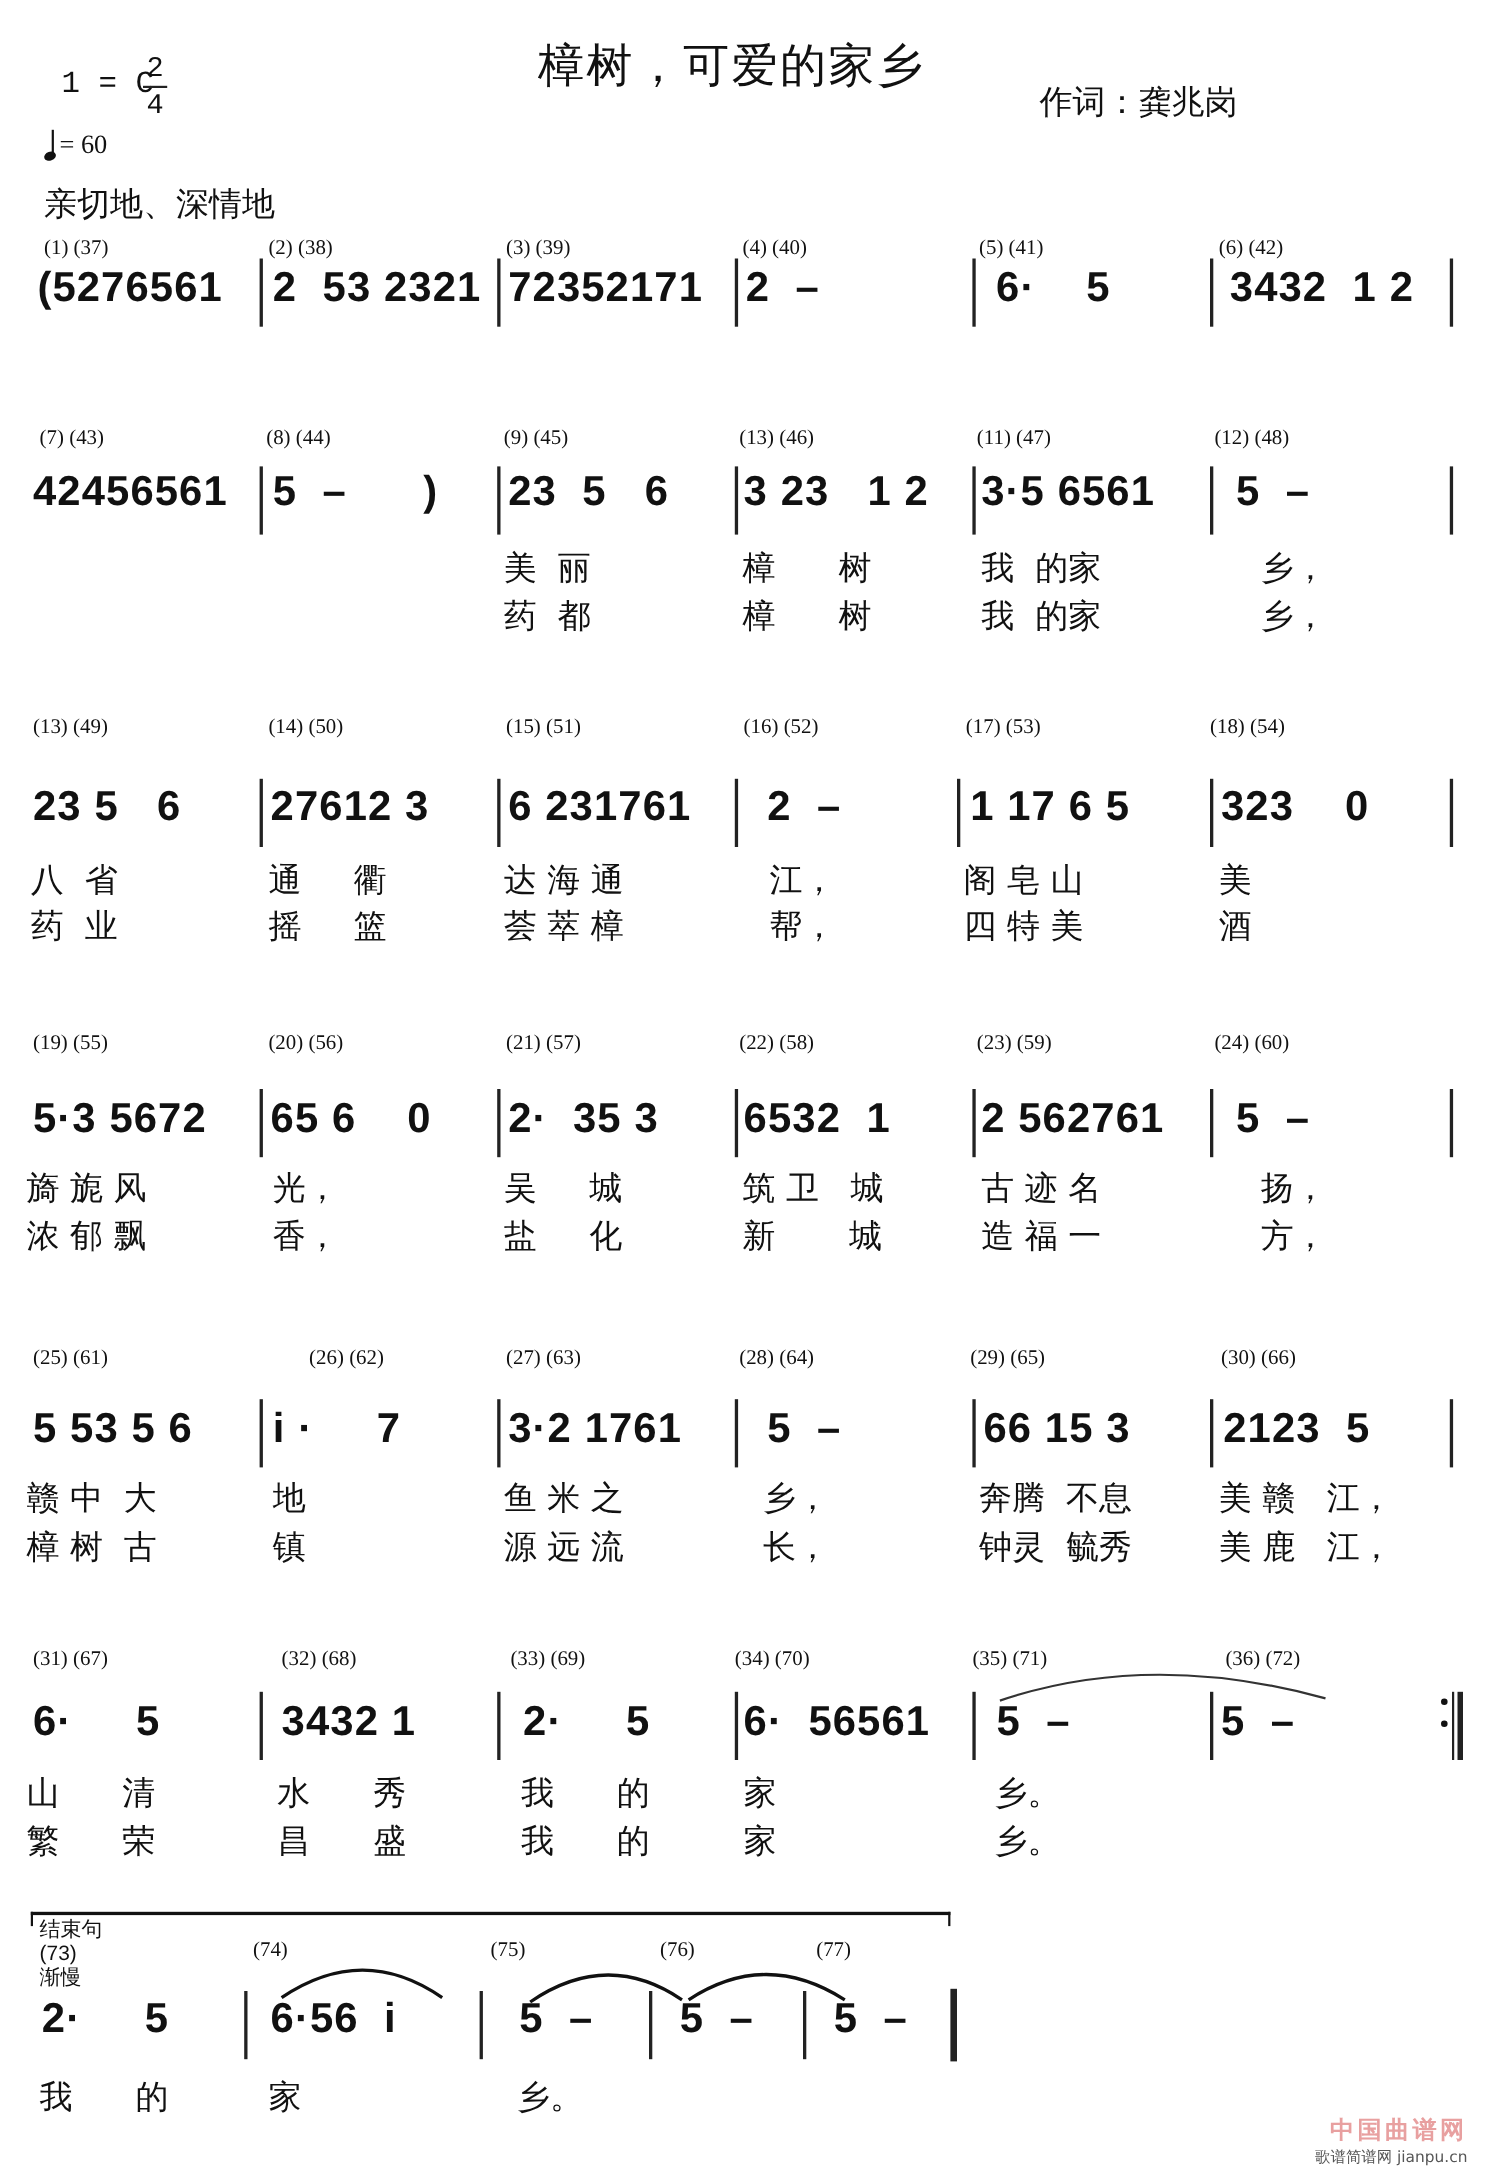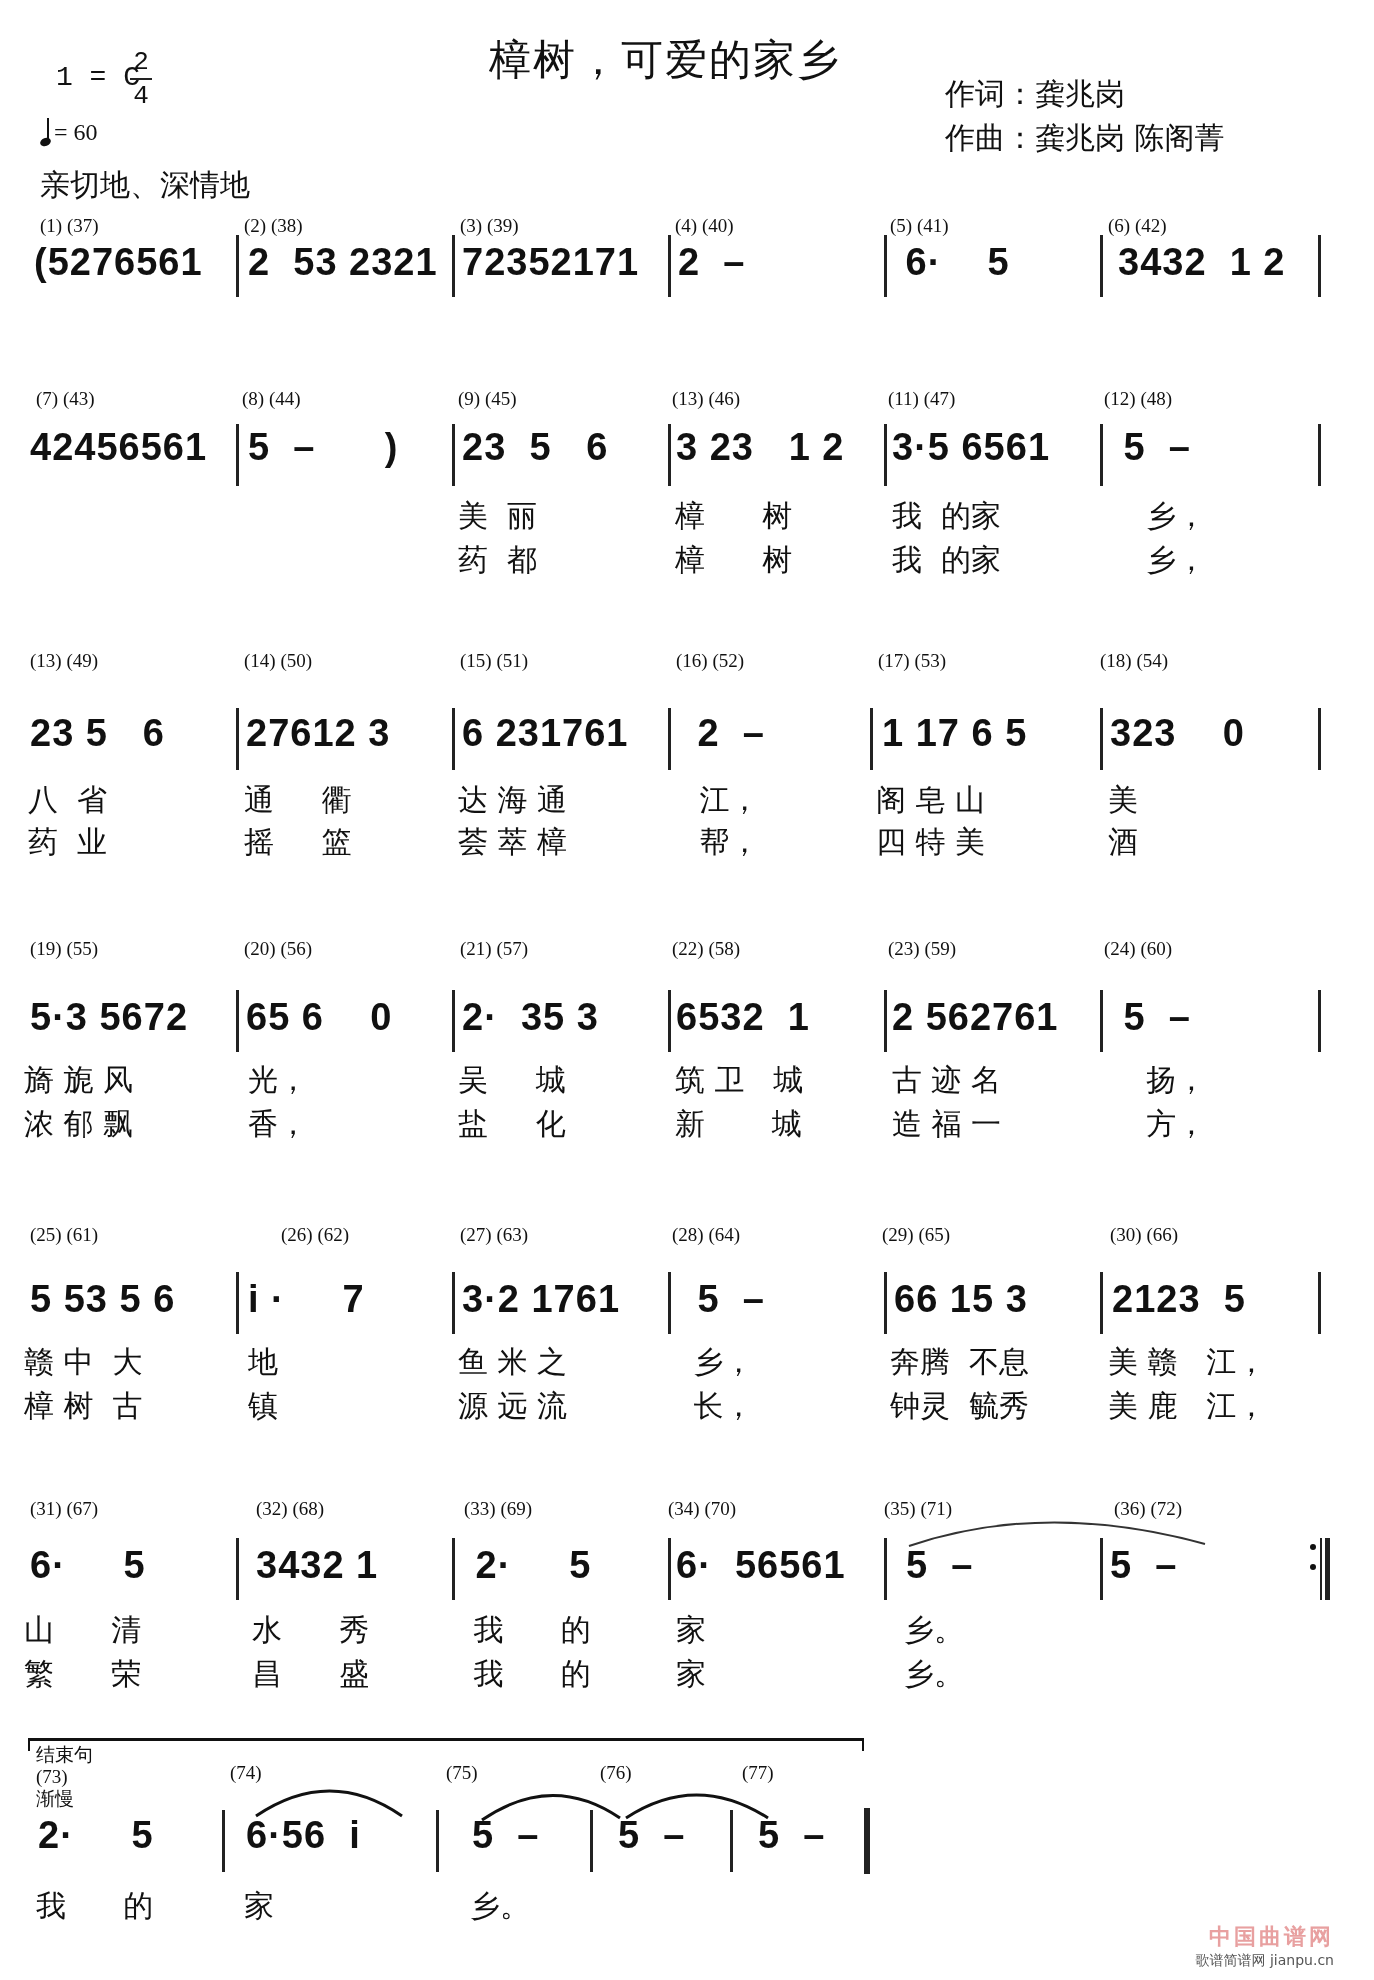--- a/index.html
+++ b/index.html
@@ -15,42 +15,41 @@
   .note-glyph::before { content:""; position:absolute; right:1px; top:0; width:2px; height:24px; background:#111; }
   .note-glyph::after { content:""; position:absolute; left:0; bottom:0; width:11px; height:8px; border-radius:50%; background:#111; transform: rotate(-20deg); }
   .expression { left: 40px; top: 165px; font-size: 30px; }
   .credits { left: 945px; top: 72px; font-size: 30px; line-height: 44px; }
 
   .measure-num { font-family: "Liberation Serif", serif; font-size: 19px; color: #111; white-space: nowrap; }
   .notes { font-family: "Liberation Sans", "DejaVu Sans", sans-serif; font-weight: bold; font-size: 38px; white-space: pre; letter-spacing: 1px; }
   .barline { width: 3px; background: #222; }
   .lyric { font-size: 30px; white-space: pre; font-family: "DejaVu Serif", serif; }
   .end-bracket { border-top: 3px solid #111; border-left: 2px solid #111; border-right: 2px solid #111; height: 10px; }
-  .small-label { font-family: Liberation Serif, serif; font-size: 19px; line-height: 22px; }
+  .small-label { font-family: Liberation Sans, sans-serif; font-size: 19px; line-height: 22px; }
   .watermark { right: 40px; bottom: 10px; font-size: 14px; color: #555; font-family: "DejaVu Sans", sans-serif; }
   .watermark .logo { color: #e8a0a0; font-size: 22px; font-weight: bold; display:block; text-align:right; letter-spacing: 3px; }
 </style>
 </head>
 <body>
 
 <div class="abs title">樟树，可爱的家乡</div>
 <div class="abs key">1 = C</div>
 <div class="abs timesig">
   <span>2</span>
   <span class="bar"></span>
   <span>4</span>
 </div>
 <div class="abs tempo">
   <span class="note-glyph"></span>
   <span>= 60</span>
 </div>
 <div class="abs expression">亲切地、深情地</div>
 <div class="abs credits">
   <div>作词：龚兆岗</div>
-  <div>作曲：龚兆岗 陈阁菁</div>
 </div>
 
 <div class="abs" style="left:0;top:215px;width:1374px;height:100px;">
   <span class="abs measure-num" style="left:40px;top:0;">(1) (37)</span>
   <span class="abs notes" style="left:34px;top:26px;">(5276561</span>
   <div class="abs barline" style="left:236px;top:20px;height:62px;"></div>
   <span class="abs measure-num" style="left:244px;top:0;">(2) (38)</span>
   <span class="abs notes" style="left:248px;top:26px;">2  53 2321</span>
   <div class="abs barline" style="left:452px;top:20px;height:62px;"></div>
   <span class="abs measure-num" style="left:460px;top:0;">(3) (39)</span>

